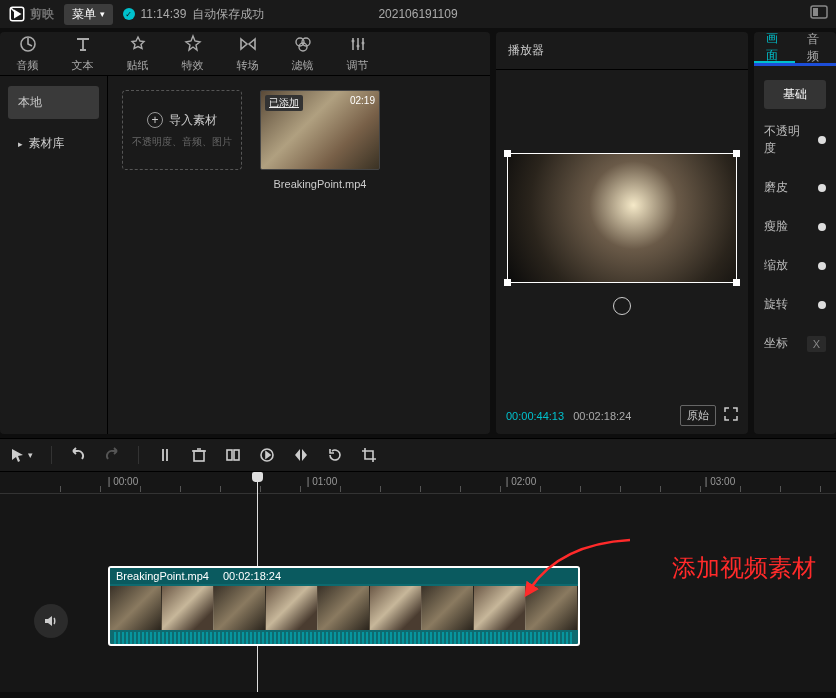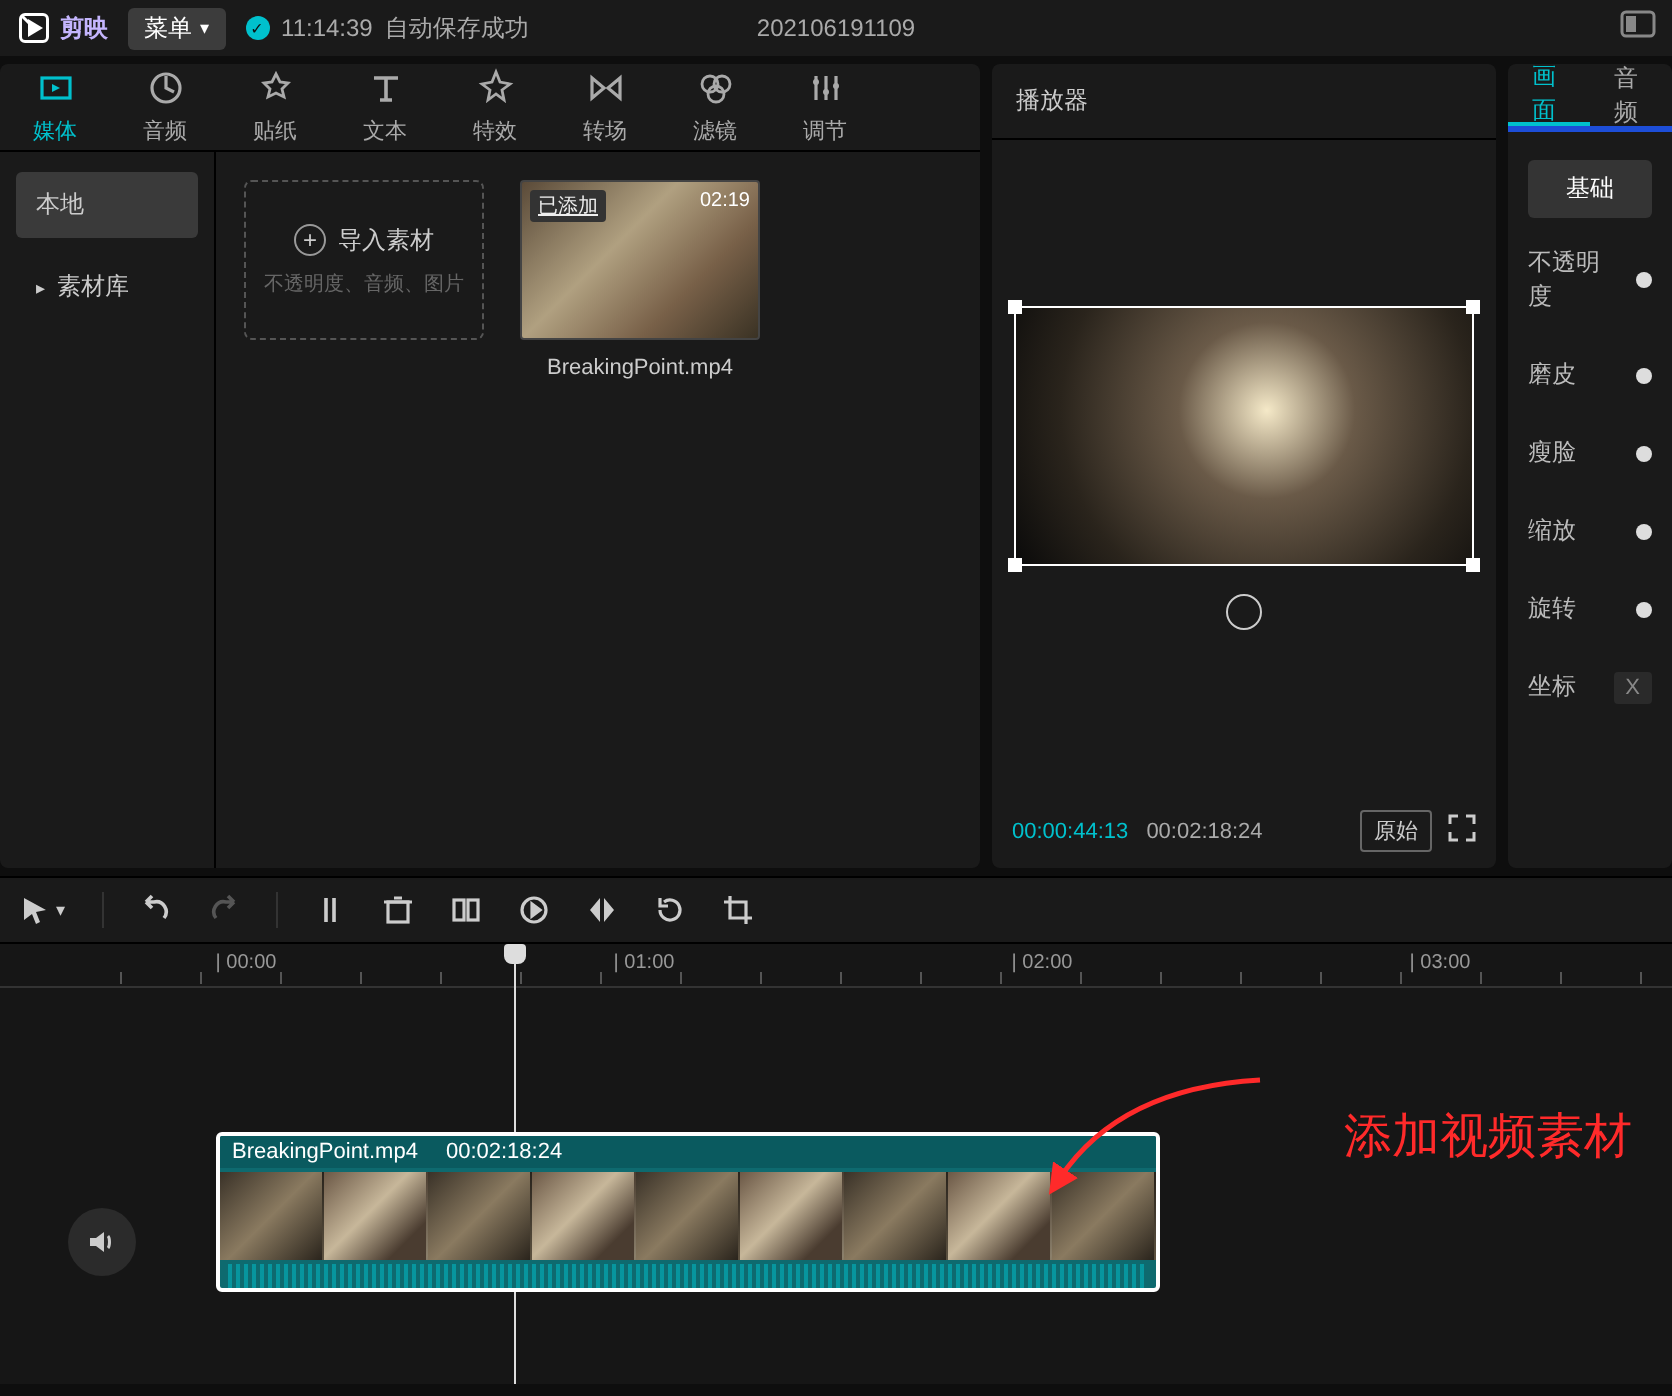--- a/index.html
+++ b/index.html
@@ -1,18 +1,18 @@
 <!DOCTYPE html>
 <html><head>
 <meta charset="utf-8">
 <style>
   * { box-sizing: border-box; margin: 0; padding: 0; font-family: "Microsoft YaHei", Arial, sans-serif; }
   body { background:#0e0e0e; color:#cfcfcf; width:836px; height:698px; overflow:hidden; font-size:12px; position:relative; }
   .titlebar { height:28px; background:#1a1a1a; display:flex; align-items:center; padding:0 8px; gap:10px; }
-  .logo { display:flex; align-items:center; gap:4px; color:#c4b5fd; font-weight:bold; }
+  .logo { display:flex; align-items:center; gap:4px; color:#737373; font-weight:bold; }
   .logo svg { width:18px; height:18px; }
   .menu-dd { background:#3c3c3c; color:#fff; padding:2px 8px; border-radius:3px; display:flex; align-items:center; gap:4px; }
   .save-status { display:flex; align-items:center; gap:6px; color:#aaa; }
   .save-dot { width:12px; height:12px; border-radius:50%; background:#00c1cd; display:flex; align-items:center; justify-content:center; }
   .save-dot::after { content:"✓"; color:#0e0e0e; font-size:8px; }
   .proj-name { position:absolute; left:50%; transform:translateX(-50%); color:#aaa; }
   .win-btn { position:absolute; right:8px; top:5px; }
   .top-row { display:flex; gap:6px; padding:4px 0 4px 0; height:410px; }
   .panel { background:#1a1a1a; border-radius:4px; }
   .media-panel { width:490px; display:flex; flex-direction:column; }
@@ -111,45 +111,38 @@
         <rect x="1" y="1" width="16" height="12" rx="2" fill="none" stroke="#888" stroke-width="1.5"></rect>
         <rect x="3" y="3" width="5" height="8" fill="#888"></rect>
       </svg>
   </div>
 </div>
 
 <div class="top-row">
 
   <div class="panel media-panel">
     <div class="tabs" id="tabs">
-        <div class="tab active">
-          <svg viewBox="0 0 20 20">
-            <rect x="3" y="5" width="14" height="10" fill="none" stroke="currentColor" stroke-width="1.6"></rect>
-            <path d="M8 8l4 2-4 2z" fill="currentColor"></path>
-          </svg>
-          <span>媒体</span>
-        </div>
         <div class="tab">
           <svg viewBox="0 0 20 20">
             <circle cx="10" cy="10" r="7" fill="none" stroke="currentColor" stroke-width="1.6"></circle>
             <path d="M10 4v6l4 2" stroke="currentColor" stroke-width="1.6" fill="none"></path>
           </svg>
           <span>音频</span>
         </div>
         <div class="tab">
           <svg viewBox="0 0 20 20">
+            <path d="M4 5h12M10 5v11M7 16h6" stroke="currentColor" stroke-width="1.8" fill="none"></path>
+          </svg>
+          <span>文本</span>
+        </div>
+        <div class="tab">
+          <svg viewBox="0 0 20 20">
             <path d="M10 3l2 4 4 .5-3 3 1 4-4-2-4 2 1-4-3-3 4-.5z" fill="none" stroke="currentColor" stroke-width="1.4"></path>
           </svg>
           <span>贴纸</span>
-        </div>
-        <div class="tab">
-          <svg viewBox="0 0 20 20">
-            <path d="M4 5h12M10 5v11M7 16h6" stroke="currentColor" stroke-width="1.8" fill="none"></path>
-          </svg>
-          <span>文本</span>
         </div>
         <div class="tab">
           <svg viewBox="0 0 20 20">
             <path d="M10 2l2 5 5 1-4 3 1 5-4-3-4 3 1-5-4-3 5-1z" fill="none" stroke="currentColor" stroke-width="1.4"></path>
           </svg>
           <span>特效</span>
         </div>
         <div class="tab">
           <svg viewBox="0 0 20 20">
             <path d="M3 5l6 5-6 5zM17 5l-6 5 6 5z" fill="none" stroke="currentColor" stroke-width="1.6"></path>

